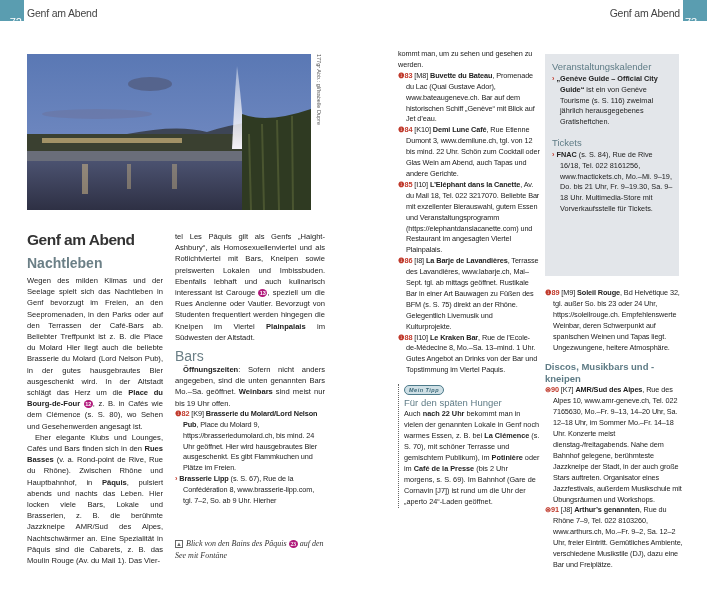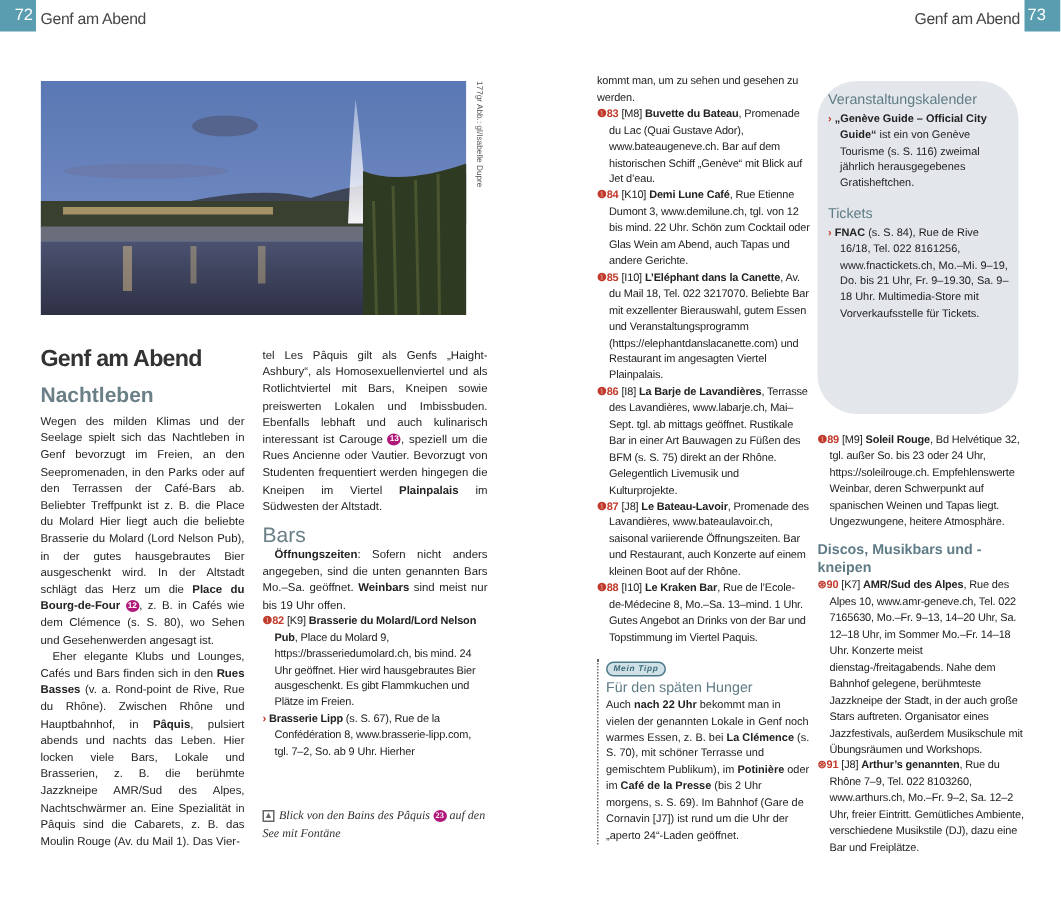--- a/index.html
+++ b/index.html
@@ -4,21 +4,21 @@
 <style>
   * { box-sizing: border-box; margin: 0; padding: 0; }
   html, body { width: 707px; height: 600px; background: #ffffff; overflow: hidden; }
   body { position: relative; font-family: "Liberation Sans", sans-serif; color: #222; }
   .page { position: absolute; top: 0; height: 600px; }
   .page-left { left: 0; width: 353px; }
   .page-right { left: 353px; width: 354px; }
 
   .pnum { position: absolute; top: 0; width: 24px; height: 21px; background: #5a9db0; color: #fff;
           font-family: "Liberation Sans Narrow", "Liberation Sans", sans-serif; font-size: 11px;
-          line-height: 21px; text-align: right; padding-right: 2px; padding-top: 3px; line-height: 15px; }
+          line-height: 21px; text-align: right; padding-right: 2px; padding-top: 15px; line-height: 15px; }
   .pnum-left { left: 0; }
   .pnum-right { right: 0; text-align: left; padding-left: 2px; }
   .running-head { position: absolute; top: 7px; font-size: 10.5px; color: #444; letter-spacing: -0.2px; }
   .rh-left { left: 27px; }
   .rh-right { right: 27px; }
 
   .photo { position: absolute; left: 27px; top: 54px; width: 284px; height: 156px; overflow: hidden; }
   .photo svg { display: block; }
   .credit { position: absolute; left: 313px; top: 54px; width: 10px; height: 80px; }
   .credit span { position: absolute; left: 0; top: 0; transform-origin: 0 0; transform: rotate(90deg) translate(0,-9px);
@@ -47,21 +47,21 @@
              font-style: italic; font-size: 8px; line-height: 11.5px; color: #333; }
   .caption-icon { display: inline-block; width: 8px; height: 8px; border: 1px solid #666; font-size: 6px; line-height: 6px;
                   text-align: center; font-style: normal; vertical-align: middle; margin-right: 3px; color: #666; }
 
   .tipbox { border-left: 1px dotted #666; padding-left: 5px; margin-top: 8px; }
   .tiplogo { display: inline-block; border: 1px solid #4d7a8a; border-radius: 6px; background: #cfe0e6; color: #3b6878;
              font-size: 5.5px; font-style: italic; font-weight: bold; padding: 0 4px; line-height: 8px; letter-spacing: 0.5px; }
   .tiphead { font-size: 9.5px; color: #5f7c86; line-height: 12px; margin-top: 2px; }
   .tiptext { font-family: "Liberation Sans Narrow", "Liberation Sans", sans-serif; font-size: 7.3px; line-height: 10.9px; }
 
-  .infobox { position: absolute; left: 545px; top: 54px; width: 134px; height: 222px; background: #e3e6ea; padding: 7px 6px 0 7px; border-radius: 26px; }
+  .infobox { position: absolute; left: 545px; top: 54px; width: 134px; height: 222px; background: #e3e6ea; padding: 7px 6px 0 7px; }
   .ib-head { font-size: 9.5px; color: #5f7c86; line-height: 12px; margin-bottom: 1px; }
   .ib-item { font-family: "Liberation Sans Narrow", "Liberation Sans", sans-serif; font-size: 7.3px; line-height: 10.8px;
              padding-left: 8px; text-indent: -8px; }
   .ib-item .arrow { color: #c0392b; font-weight: bold; }
   .h-discos { font-family: "Liberation Sans Narrow", "Liberation Sans", sans-serif; font-size: 9.5px; color: #5f7c86;
               line-height: 12px; margin-top: 8px; font-weight: bold; }
 </style>
 </head>
 <body>
 
@@ -145,21 +145,20 @@
   <div class="running-head rh-right">Genf am Abend</div>
   <div class="pnum pnum-right">73</div>
 
   <div class="col" style="left:45px; top:49px; width:142px;">
     <div class="listing" style="padding-left:0;text-indent:0;">kommt man, um zu sehen und gesehen zu werden.</div>
     <div id="listings-col1">
         <div class="listing"><span class="marker">❶83</span><span> [M8] </span><b>Buvette du Bateau</b><span>, Promenade du Lac (Quai Gustave Ador), www.bateaugeneve.ch. Bar auf dem historischen Schiff „Genève“ mit Blick auf Jet d’eau.</span></div>
         <div class="listing"><span class="marker">❶84</span><span> [K10] </span><b>Demi Lune Café</b><span>, Rue Etienne Dumont 3, www.demilune.ch, tgl. von 12 bis mind. 22 Uhr. Schön zum Cocktail oder Glas Wein am Abend, auch Tapas und andere Gerichte.</span></div>
         <div class="listing"><span class="marker">❶85</span><span> [I10] </span><b>L’Eléphant dans la Canette</b><span>, Av. du Mail 18, Tel. 022 3217070. Beliebte Bar mit exzellenter Bierauswahl, gutem Essen und Veranstaltungsprogramm (https://elephantdanslacanette.com) und Restaurant im angesagten Viertel Plainpalais.</span></div>
         <div class="listing"><span class="marker">❶86</span><span> [I8] </span><b>La Barje de Lavandières</b><span>, Terrasse des Lavandières, www.labarje.ch, Mai–Sept. tgl. ab mittags geöffnet. Rustikale Bar in einer Art Bauwagen zu Füßen des BFM (s. S. 75) direkt an der Rhône. Gelegentlich Livemusik und Kulturprojekte.</span></div>
-        <div class="listing"><span class="marker">❶87</span><span> [J8] </span><b>Le Bateau-Lavoir</b><span>, Promenade des Lavandières, www.bateaulavoir.ch, saisonal variierende Öffnungszeiten. Bar und Restaurant, auch Konzerte auf einem kleinen Boot auf der Rhône.</span></div>
         <div class="listing"><span class="marker">❶88</span><span> [I10] </span><b>Le Kraken Bar</b><span>, Rue de l’Ecole-de-Médecine 8, Mo.–Sa. 13–mind. 1 Uhr. Gutes Angebot an Drinks von der Bar und Topstimmung im Viertel Paquis.</span></div>
       </div>
     <div class="tipbox">
       <span class="tiplogo">Mein Tipp</span>
       <div class="tiphead">Für den späten Hunger</div>
       <div class="tiptext">
         <span>Auch </span><b>nach 22 Uhr</b><span> bekommt man in vielen der genannten Lokale in Genf noch warmes Essen, z. B. bei </span><b>La Clémence</b><span> (s. S. 70), mit schöner Terrasse und gemischtem Publikum), im </span><b>Potinière</b><span> oder im </span><b>Café de la Presse</b><span> (bis 2 Uhr morgens, s. S. 69). Im Bahnhof (Gare de Cornavin [J7]) ist rund um die Uhr der „aperto 24“-Laden geöffnet.</span>
       </div>
     </div>
   </div>

